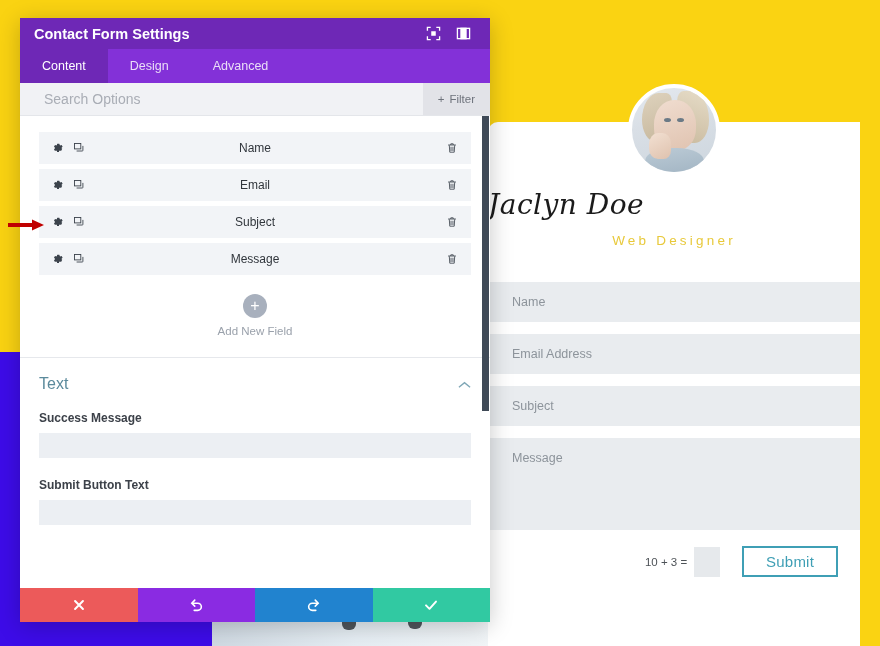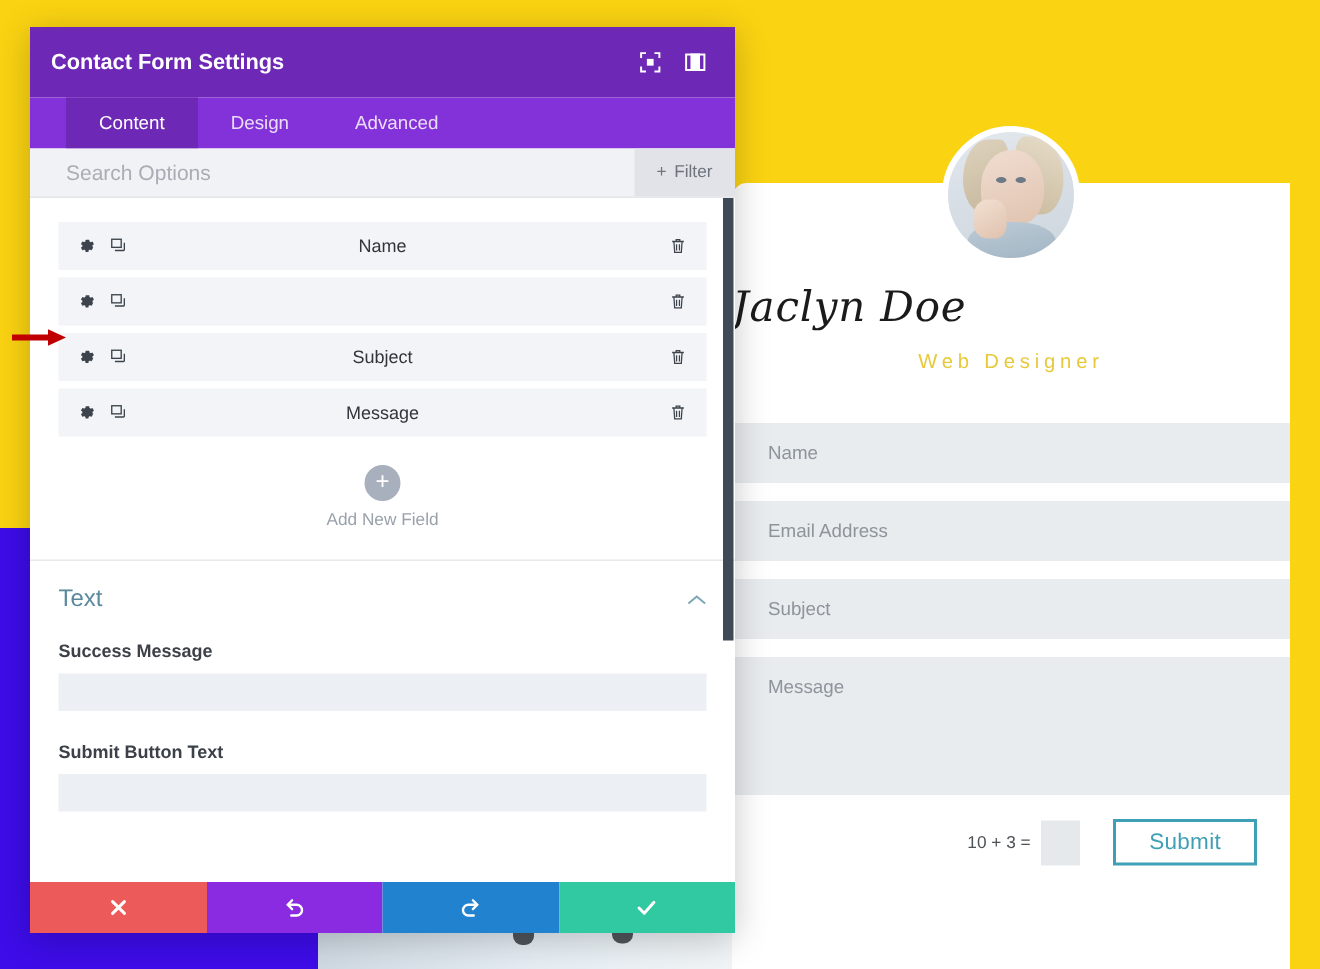--- a/index.html
+++ b/index.html
@@ -103,32 +103,32 @@
     cursor: pointer; font-family: "Liberation Sans", sans-serif;
   }
 
   
   .modal {
     position: absolute; left: 20px; top: 18px; width: 470px; height: 604px;
     background: #fff; box-shadow: 0 4px 22px rgba(0,0,0,.22);
     display: flex; flex-direction: column; overflow: hidden;
   }
   .modal-header {
-    background: #6E28B6; height: 47px; display: flex; align-items: center;
+    background: #6E28B6; height: 31px; display: flex; align-items: center;
     padding: 0 14px 0 14px; flex: none;
   }
   .modal-title { color: #fff; font-size: 14.5px; font-weight: bold; flex: 1; }
   .hdr-icon {
     width: 26px; height: 26px; display: flex; align-items: center; justify-content: center;
     cursor: pointer; margin-left: 4px;
   }
   .hdr-icon svg { display: block; }
 
   .modal-tabs {
-    background: #8331D8; height: 34px; display: flex; align-items: stretch; flex: none; padding-left: 24px;
+    background: #8331D8; height: 34px; display: flex; align-items: stretch; flex: none;
   }
   .modal-tabs .tab {
     display: flex; align-items: center; padding: 0 22px;
     color: #EADDF7; font-size: 12.5px; cursor: pointer;
   }
   .modal-tabs .tab.active { background: #6E28B6; color: #fff; }
 
   .modal-search {
     background: #f1f2f5; height: 33px; display: flex; align-items: stretch;
     border-bottom: 1px solid #e4e6ea; flex: none;
@@ -317,20 +317,21 @@
                   <path d="M17.3 11.6l-1.2-.7c.07-.3.1-.6.1-.9s-.03-.6-.1-.9l1.2-.7a.6.6 0 00.22-.8l-1.3-2.2a.6.6 0 00-.8-.22l-1.2.7a6 6 0 00-1.55-.9V3.6a.6.6 0 00-.6-.6H8.9a.6.6 0 00-.6.6v1.28c-.56.2-1.08.5-1.55.9l-1.2-.7a.6.6 0 00-.8.22l-1.3 2.2a.6.6 0 00.22.8l1.2.7c-.07.3-.1.6-.1.9s.03.6.1.9l-1.2.7a.6.6 0 00-.22.8l1.3 2.2a.6.6 0 00.8.22l1.2-.7c.47.4.99.7 1.55.9v1.28c0 .33.27.6.6.6h2.2a.6.6 0 00.6-.6v-1.28c.56-.2 1.08-.5 1.55-.9l1.2.7a.6.6 0 00.8-.22l1.3-2.2a.6.6 0 00-.22-.8z"></path>
                 </svg>
             </span>
             <span>
               <svg class="ic" width="12" height="12" viewBox="0 0 20 20" fill="none" stroke="#3c434c" stroke-width="1.5">
                   <rect x="2.5" y="2.5" width="10.5" height="9"></rect>
                   <path d="M6 15h9.5a1 1 0 001-1V6.5"></path>
                 </svg>
             </span>
           </div>
+          <div class="fr-label">Email</div>
           <div class="fr-trash">
             <svg class="ic" width="12" height="12" viewBox="0 0 20 20" fill="none" stroke="#3c434c" stroke-width="1.4">
                 <path d="M3.5 5h13M8 5V3h4v2M5.5 5.5l.8 11.5h7.4l.8-11.5M8.4 8v7M11.6 8v7"></path>
               </svg>
           </div>
         </div>
 
         <div class="field-row">
           <div class="fr-icons">
             <span>

